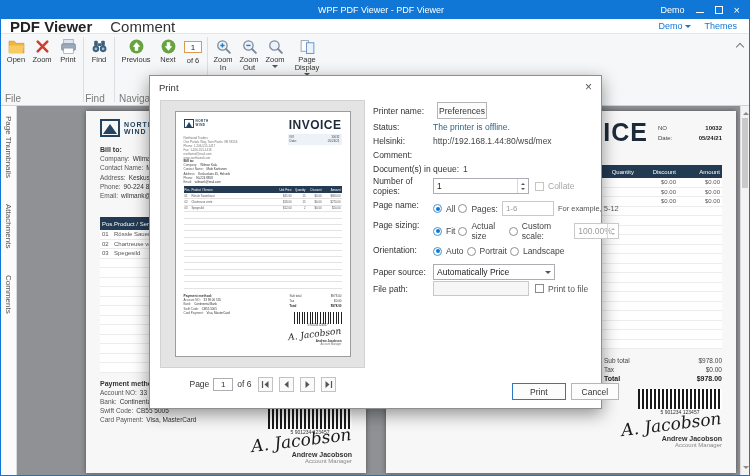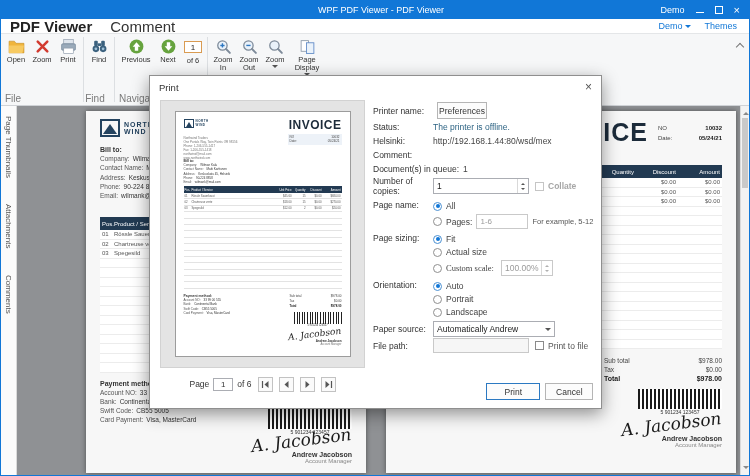--- a/index.html
+++ b/index.html
@@ -188,22 +188,22 @@
   .spin.disabled { color:#9a9a9a; border-color:#c9c9c9; }
   .spin.disabled .up { border-bottom-color:#b0b0b0; } .spin.disabled .dn { border-top-color:#b0b0b0; }
   .spin.small { width:52px; }
   .tbox { height:15px; border:1px solid #c9c9c9; background:#fff; font-size:8px; color:#9a9a9a;
           display:flex; align-items:center; padding-left:3px; }
   .tbox.pages { width:52px; }
   .tbox.fpath { width:96px; background:#f6f6f6; }
   .cb { width:9px; height:9px; border:1px solid #8a8a8a; background:#fff; margin:0 4px 0 6px; flex:none; }
   .cb.disabled { border-color:#c5c5c5; }
   .cb-label { color:#555; }
-  .cb-label.disabled { color:#a6a6a6;font-weight:bold; }
-  .f-stack { display:flex; flex-direction:column; gap:3px; padding-top:1px; }
+  .cb-label.disabled { color:#a6a6a6; }
+  .f-stack { display:flex; flex-direction:row; gap:3px; padding-top:1px; }
   .opt { display:flex; align-items:center; font-size:8.5px; color:#444; }
   .rad { width:9px; height:9px; border:1px solid #8f8f8f; border-radius:50%; background:#fff;
          margin-right:4px; position:relative; flex:none; }
   .rad.on { border-color:#4a90d2; }
   .rad.on::after { content:""; position:absolute; left:1.5px; top:1.5px; width:4px; height:4px;
                    border-radius:50%; background:#1177d7; }
   .hint { font-size:7.5px; color:#555; margin-left:4px; white-space:nowrap; }
   .dlg-buttons { margin-top:auto; display:flex; justify-content:flex-end; gap:5px; padding-top:6px; }
   .btn.print { width:54px; border-color:#2b79c2; }
   .btn.cancel { width:48px; }
@@ -1047,21 +1047,21 @@
             <div class="opt">
                 <span class="rad on"></span>
                 <span>Fit</span>
               </div>
             <div class="opt">
                 <span class="rad"></span>
                 <span>Actual size</span>
               </div>
             <div class="opt">
               <span class="rad"></span>
-              <span style="margin-right:7px;font-family:Liberation Serif, serif;">Custom scale:</span>
+              <span style="margin-right:7px;">Custom scale:</span>
               <div class="spin small disabled">
                 <span>100.00%</span>
                 <span class="arr">
                     <i class="up"></i>
                     <i class="dn"></i>
                   </span>
               </div>
             </div>
           </div>
         </div>
@@ -1078,21 +1078,21 @@
               </div>
             <div class="opt">
                 <span class="rad"></span>
                 <span>Landscape</span>
               </div>
           </div>
         </div>
         <div class="f-row" style="margin-top:3px;">
           <span class="f-label">Paper source:</span>
           <div class="combo paper">
-            <span>Automatically Andrew</span>
+            <span>Automatically Price</span>
             <span class="cdd">
                 <i></i>
               </span>
           </div>
         </div>
         <div class="f-row">
           <span class="f-label">File path:</span>
           <span class="tbox fpath"></span>
           <span class="cb"></span>
           <span class="cb-label">Print to file</span>

